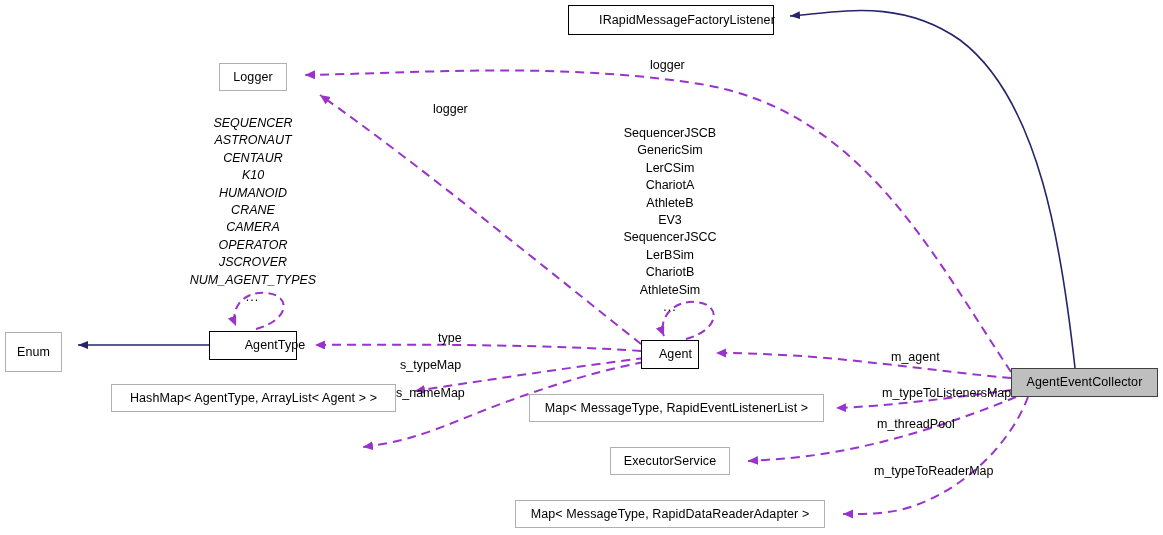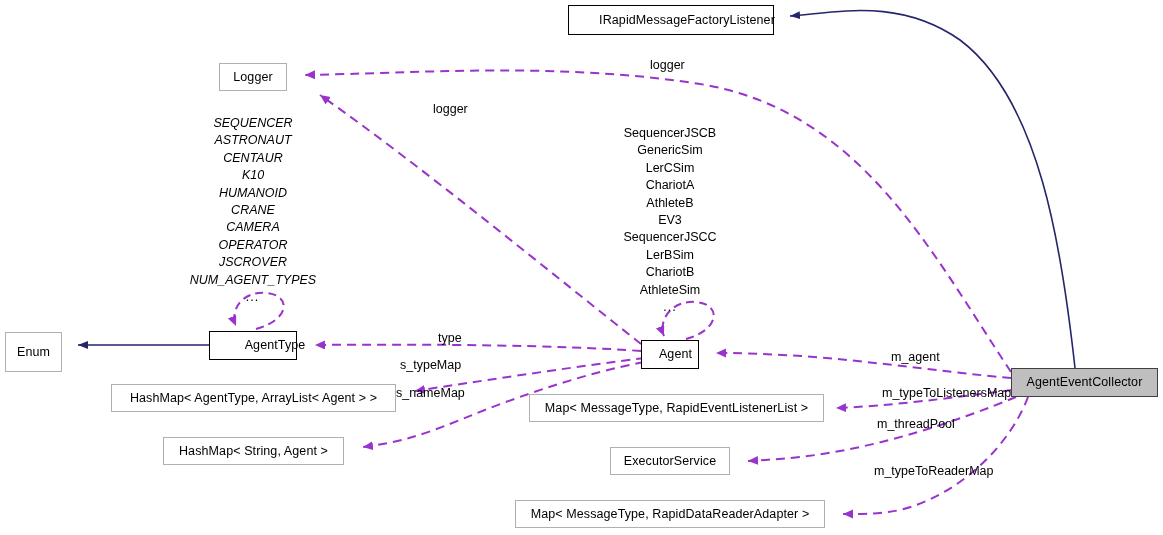--- a/index.html
+++ b/index.html
@@ -126,23 +126,20 @@
   </div>
 
   <div class="node current" style="left:1011px; top:368px; width:147px; height:29px;text-align:center;">
     <span>AgentEventCollector</span>
   </div>
 
   <div class="node" style="left:111px; top:384px; width:285px; height:28px;">
     <span>HashMap&lt; AgentType, ArrayList&lt; Agent &gt; &gt;</span>
   </div>
 
-  <div class="node" style="left:163px; top:437px; width:181px; height:28px;">
-    <span>HashMap&lt; String, Agent &gt;</span>
-  </div>
 
   <div class="node" style="left:523px; top:394px; width:295px; height:28px;margin-left:6px;">
     <span>Map&lt; MessageType, RapidEventListenerList &gt;</span>
   </div>
 
   <div class="node" style="left:610px; top:447px; width:120px; height:28px;">
     <span>ExecutorService</span>
   </div>
 
   <div class="node" style="left:515px; top:500px; width:310px; height:28px;">

